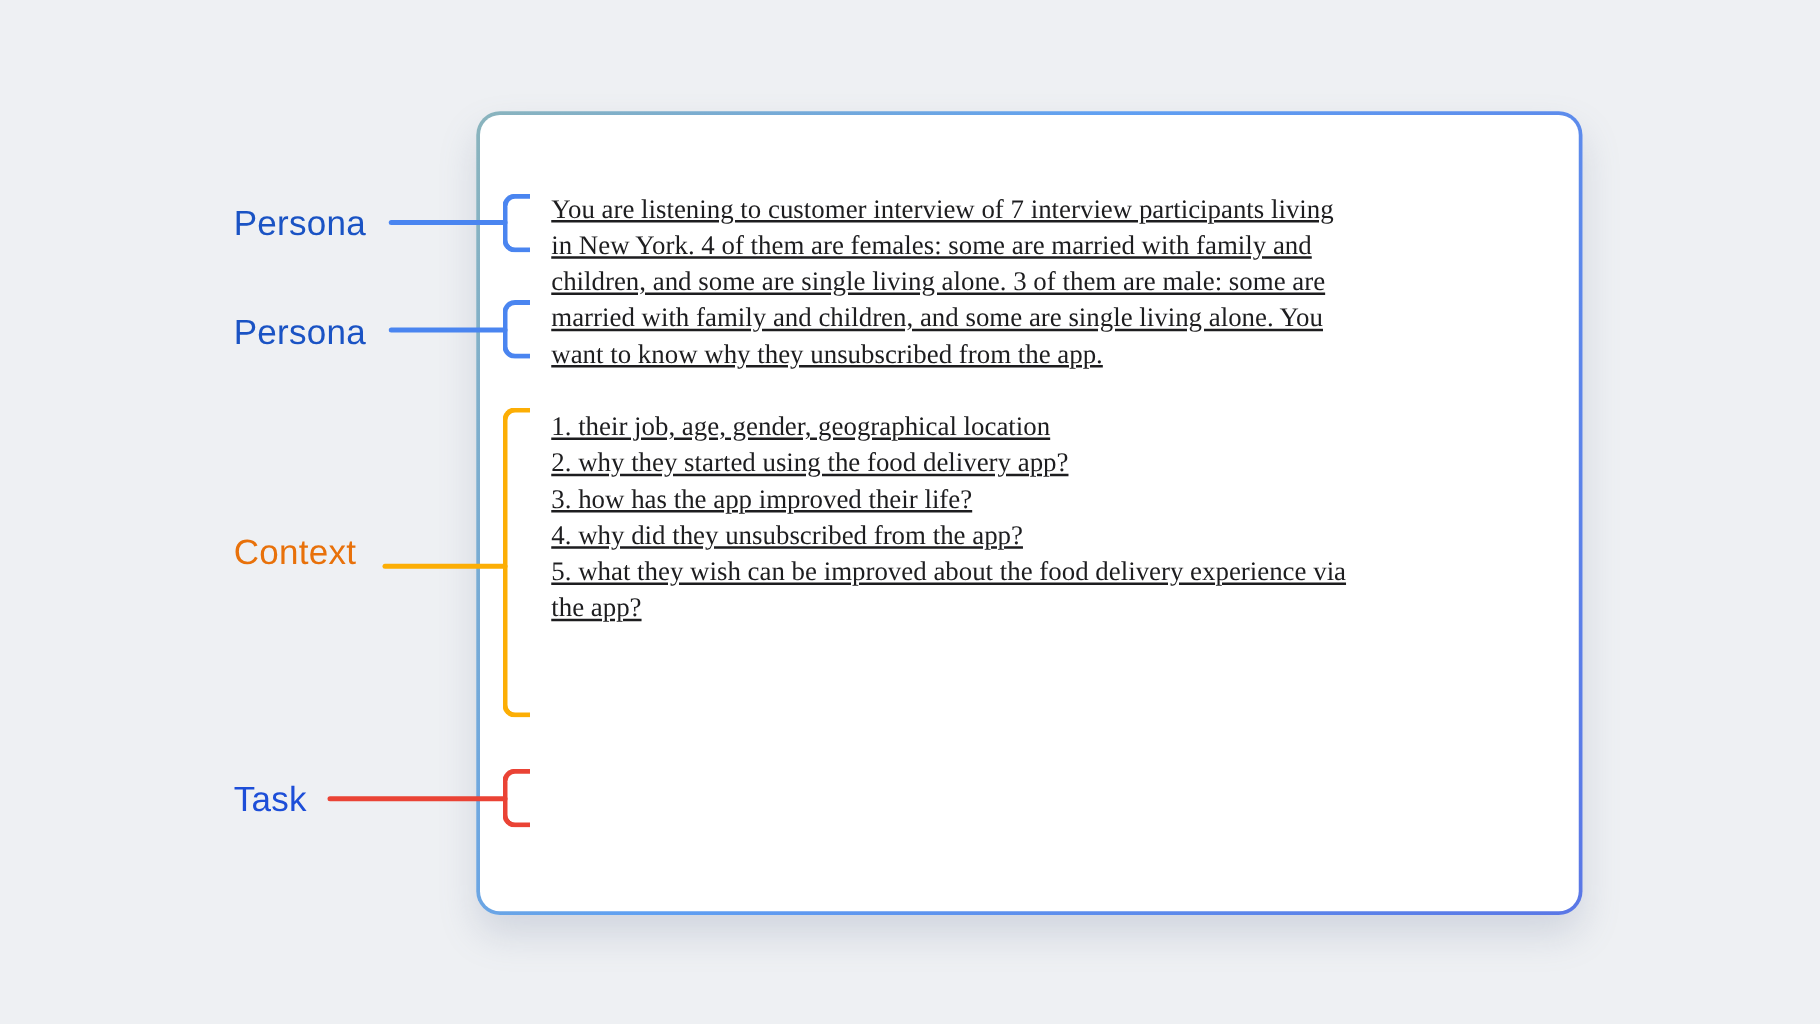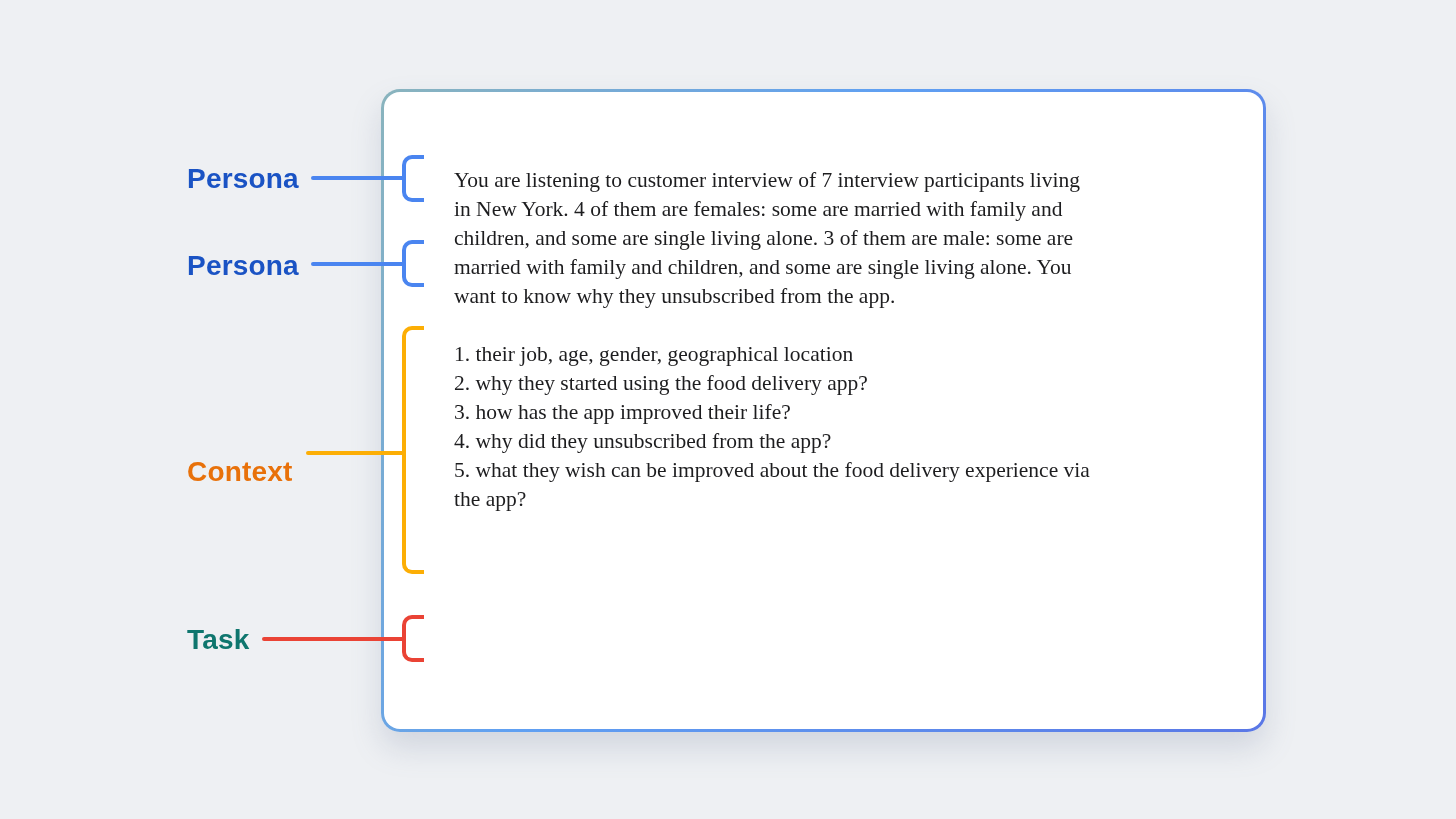--- a/index.html
+++ b/index.html
@@ -43,39 +43,40 @@
     left: 437px;
     top: 149px;
     width: 800px;
     font-family: "Liberation Serif", "DejaVu Serif", serif;
     font-size: 21.5px;
     line-height: 29px;
     color: #1d1d1f;
     z-index: 2;
   }
   .card-text p {
-    margin: 17px;
+    margin: 4px;
     white-space: pre-line;
+    text-decoration: underline;
   }
   .card-text p.persona-par   { margin-bottom: 29px; }
   .card-text p.context-intro { margin-bottom: 29px; }
   .card-text p.context-list  { margin-bottom: 27px; }
 
   
   .anno-label {
     position: absolute;
     font-size: 28px;
     line-height: 38px;
-    font-weight: 700;
+    font-weight: 400;
     letter-spacing: 0.2px;
     z-index: 5;
   }
   .anno-label.blue   { color: #1a53c4; }
   .anno-label.orange { color: #e8710a; }
-  .anno-label.red    { color: #0f766e; text-align: center; }
+  .anno-label.red    { color: #1d4ed8; text-align: center; }
 
   
   .connector {
     position: absolute;
     height: 4px;
     border-radius: 2px;
     z-index: 4;
   }
   .connector.blue   { background: #4a85f0; }
   .connector.orange { background: #fcae05; }
@@ -101,21 +102,21 @@
   .bracket.b-context   { left: 402px; top: 326px; height: 248px; }
   .bracket.b-task      { left: 402px; top: 615px; height: 47px; }
 
   .connector.c-persona-1 { left: 311px; top: 176px; width: 95px; }
   .connector.c-persona-2 { left: 311px; top: 262px; width: 95px; }
   .connector.c-context   { left: 306px; top: 451px; width: 100px; }
   .connector.c-task      { left: 262px; top: 637px; width: 144px; }
 
   .anno-label.l-persona-1 { left: 187px; top: 160px; }
   .anno-label.l-persona-2 { left: 187px; top: 247px; }
-  .anno-label.l-context   { left: 187px; top: 453px; }
+  .anno-label.l-context   { left: 187px; top: 423px; }
   .anno-label.l-task      { left: 187px; top: 621px; }
 </style>
 </head>
 <body>
 
 <div class="stage">
 
   <div class="card-border">
     <div class="card-inner"></div>
   </div>

